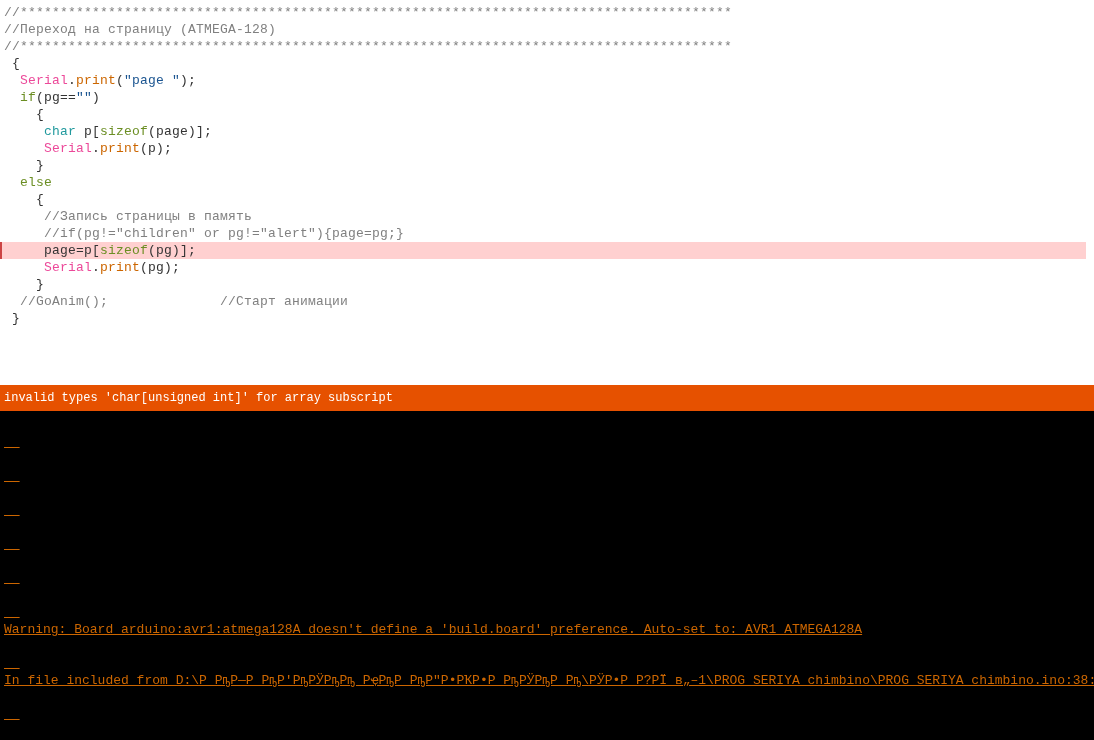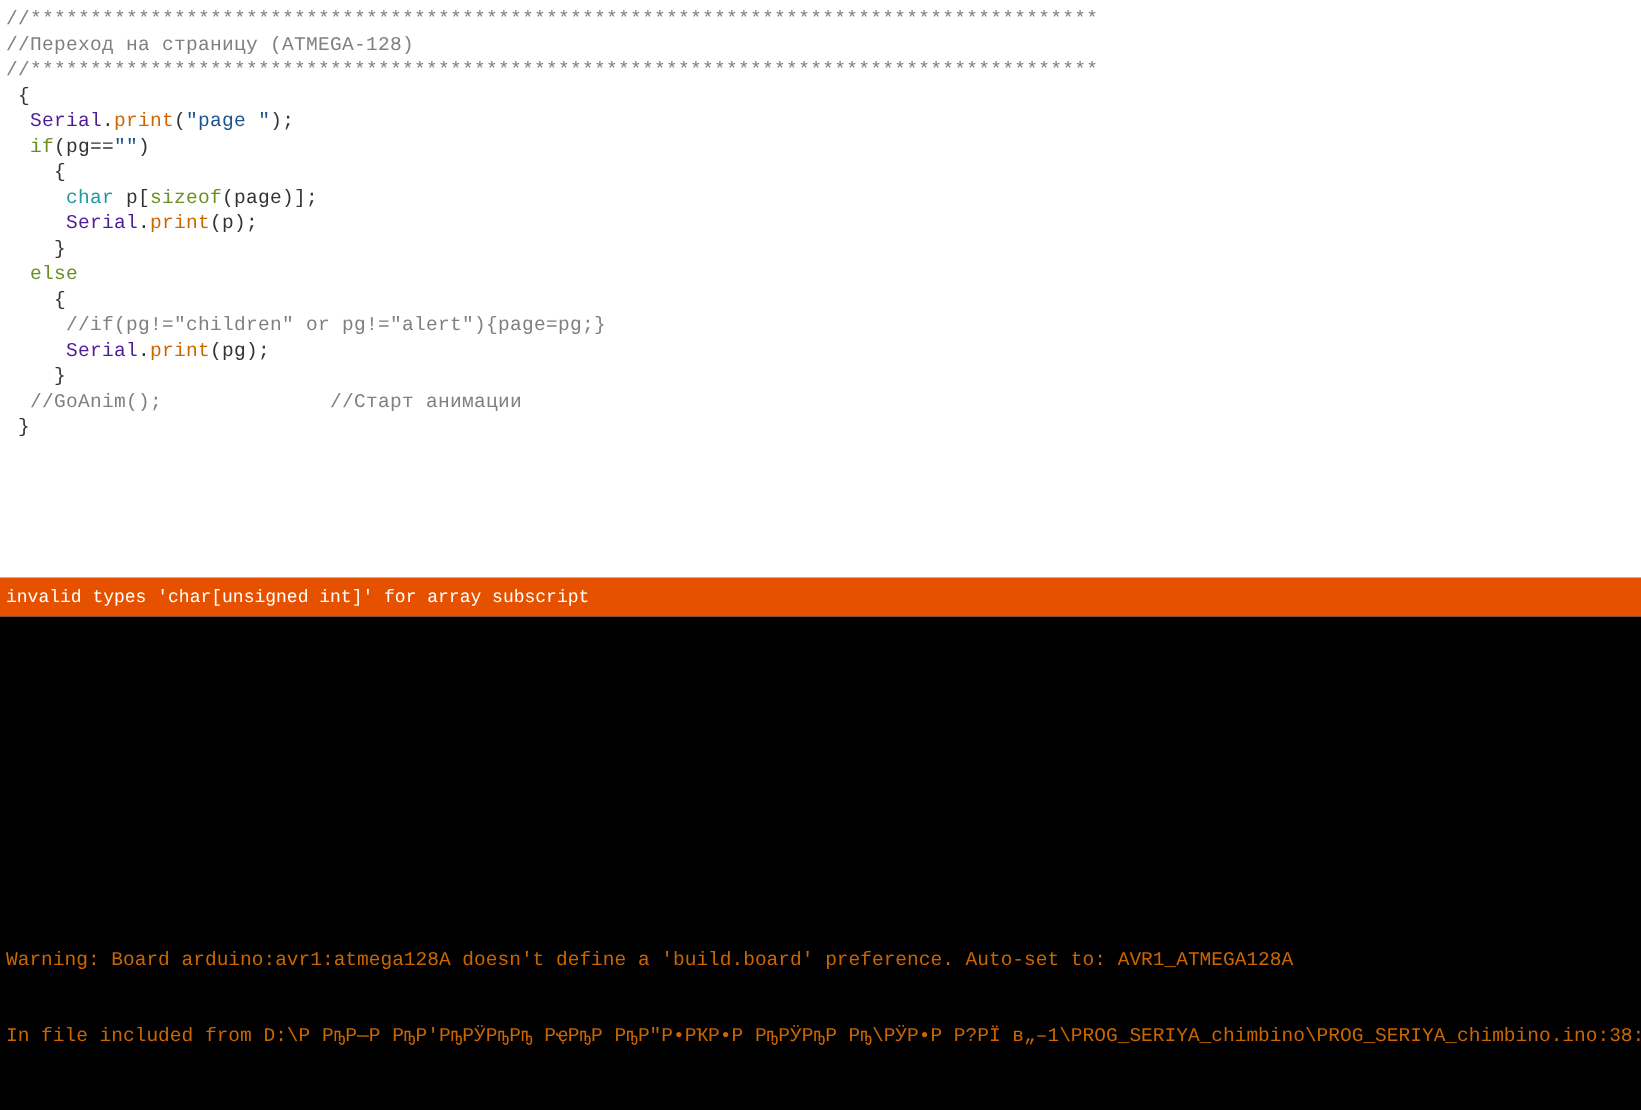--- a/index.html
+++ b/index.html
@@ -32,43 +32,44 @@
       width: 100%;
       border-left: 2px solid #cc4444;
       margin-left: -4px;
       padding-left: 2px;
     }
     .c-comment { color: #808080; }
     .c-keyword { color: #20999d; }
     .c-type { color: #20999d; }
     .c-string { color: #1a5490; }
     .c-func { color: #cc6600; text-align: center; }
-    .c-obj { color: #4c1d95; }
+    .c-obj { color: #ec4899; }
     .c-control { color: #6b8e23; }
     .c-sizeof { color: #6b8e23; text-align: right; }
     .c-default { color: #333333; }
     
     .error-bar {
       background: #e65100;
       color: #ffffff;
       padding: 6px 4px;
       font-size: 12px;
       height: 26px;
       display: flex;
       align-items: center;
     }
     .console {
       background: #000000;
       color: #cc6600;
-      padding: 16px 4px;
+      padding: 6px 4px;
       font-family: Consolas, Monaco, 'Courier New', monospace;
       font-size: 13px;
       line-height: 17px;
       height: 329px;
       white-space: pre;
+      text-decoration: underline;
     }
     .console-line {
       white-space: pre;
     }
   </style>
 </head>
 <body>
 
 <div class="code-editor">
   <div class="code-line"><span class="c-comment">//*****************************************************************************************</span></div>
@@ -76,21 +77,23 @@
   <div class="code-line"><span class="c-comment">//*****************************************************************************************</span></div>
   <div class="code-line"><span class="c-default"> {</span></div>
   <div class="code-line"><span>  </span><span class="c-obj">Serial</span><span class="c-default">.</span><span class="c-func">print</span><span class="c-default">(</span><span class="c-string">"page "</span><span class="c-default">);</span></div>
   <div class="code-line"><span>  </span><span class="c-control">if</span><span class="c-default">(pg==</span><span class="c-string">""</span><span class="c-default">)</span></div>
   <div class="code-line"><span class="c-default">    {</span></div>
   <div class="code-line"><span>     </span><span class="c-keyword">char</span><span class="c-default"> p[</span><span class="c-sizeof">sizeof</span><span class="c-default">(page)];</span></div>
   <div class="code-line"><span>     </span><span class="c-obj">Serial</span><span class="c-default">.</span><span class="c-func">print</span><span class="c-default">(p);</span></div>
   <div class="code-line"><span class="c-default">    }</span></div>
   <div class="code-line"><span>  </span><span class="c-control">else</span></div>
   <div class="code-line"><span class="c-default">    {</span></div>
+  <div class="code-line"><span class="c-comment">     //Запись страницы в память</span></div>
   <div class="code-line"><span class="c-comment">     //if(pg!="children" or pg!="alert"){page=pg;}</span></div>
+  <div class="code-line highlighted-line"><span class="c-default">     page=p[</span><span class="c-sizeof">sizeof</span><span class="c-default">(pg)];</span></div>
   <div class="code-line"><span>     </span><span class="c-obj">Serial</span><span class="c-default">.</span><span class="c-func">print</span><span class="c-default">(pg);</span></div>
   <div class="code-line"><span class="c-default">    }</span></div>
   <div class="code-line"><span>  </span><span class="c-comment">//GoAnim();</span><span>              </span><span class="c-comment">//Старт анимации</span></div>
   <div class="code-line"><span class="c-default"> }</span></div>
 </div>
 
 <div class="error-bar">
   <span>invalid types 'char[unsigned int]' for array subscript</span>
 </div>
 

